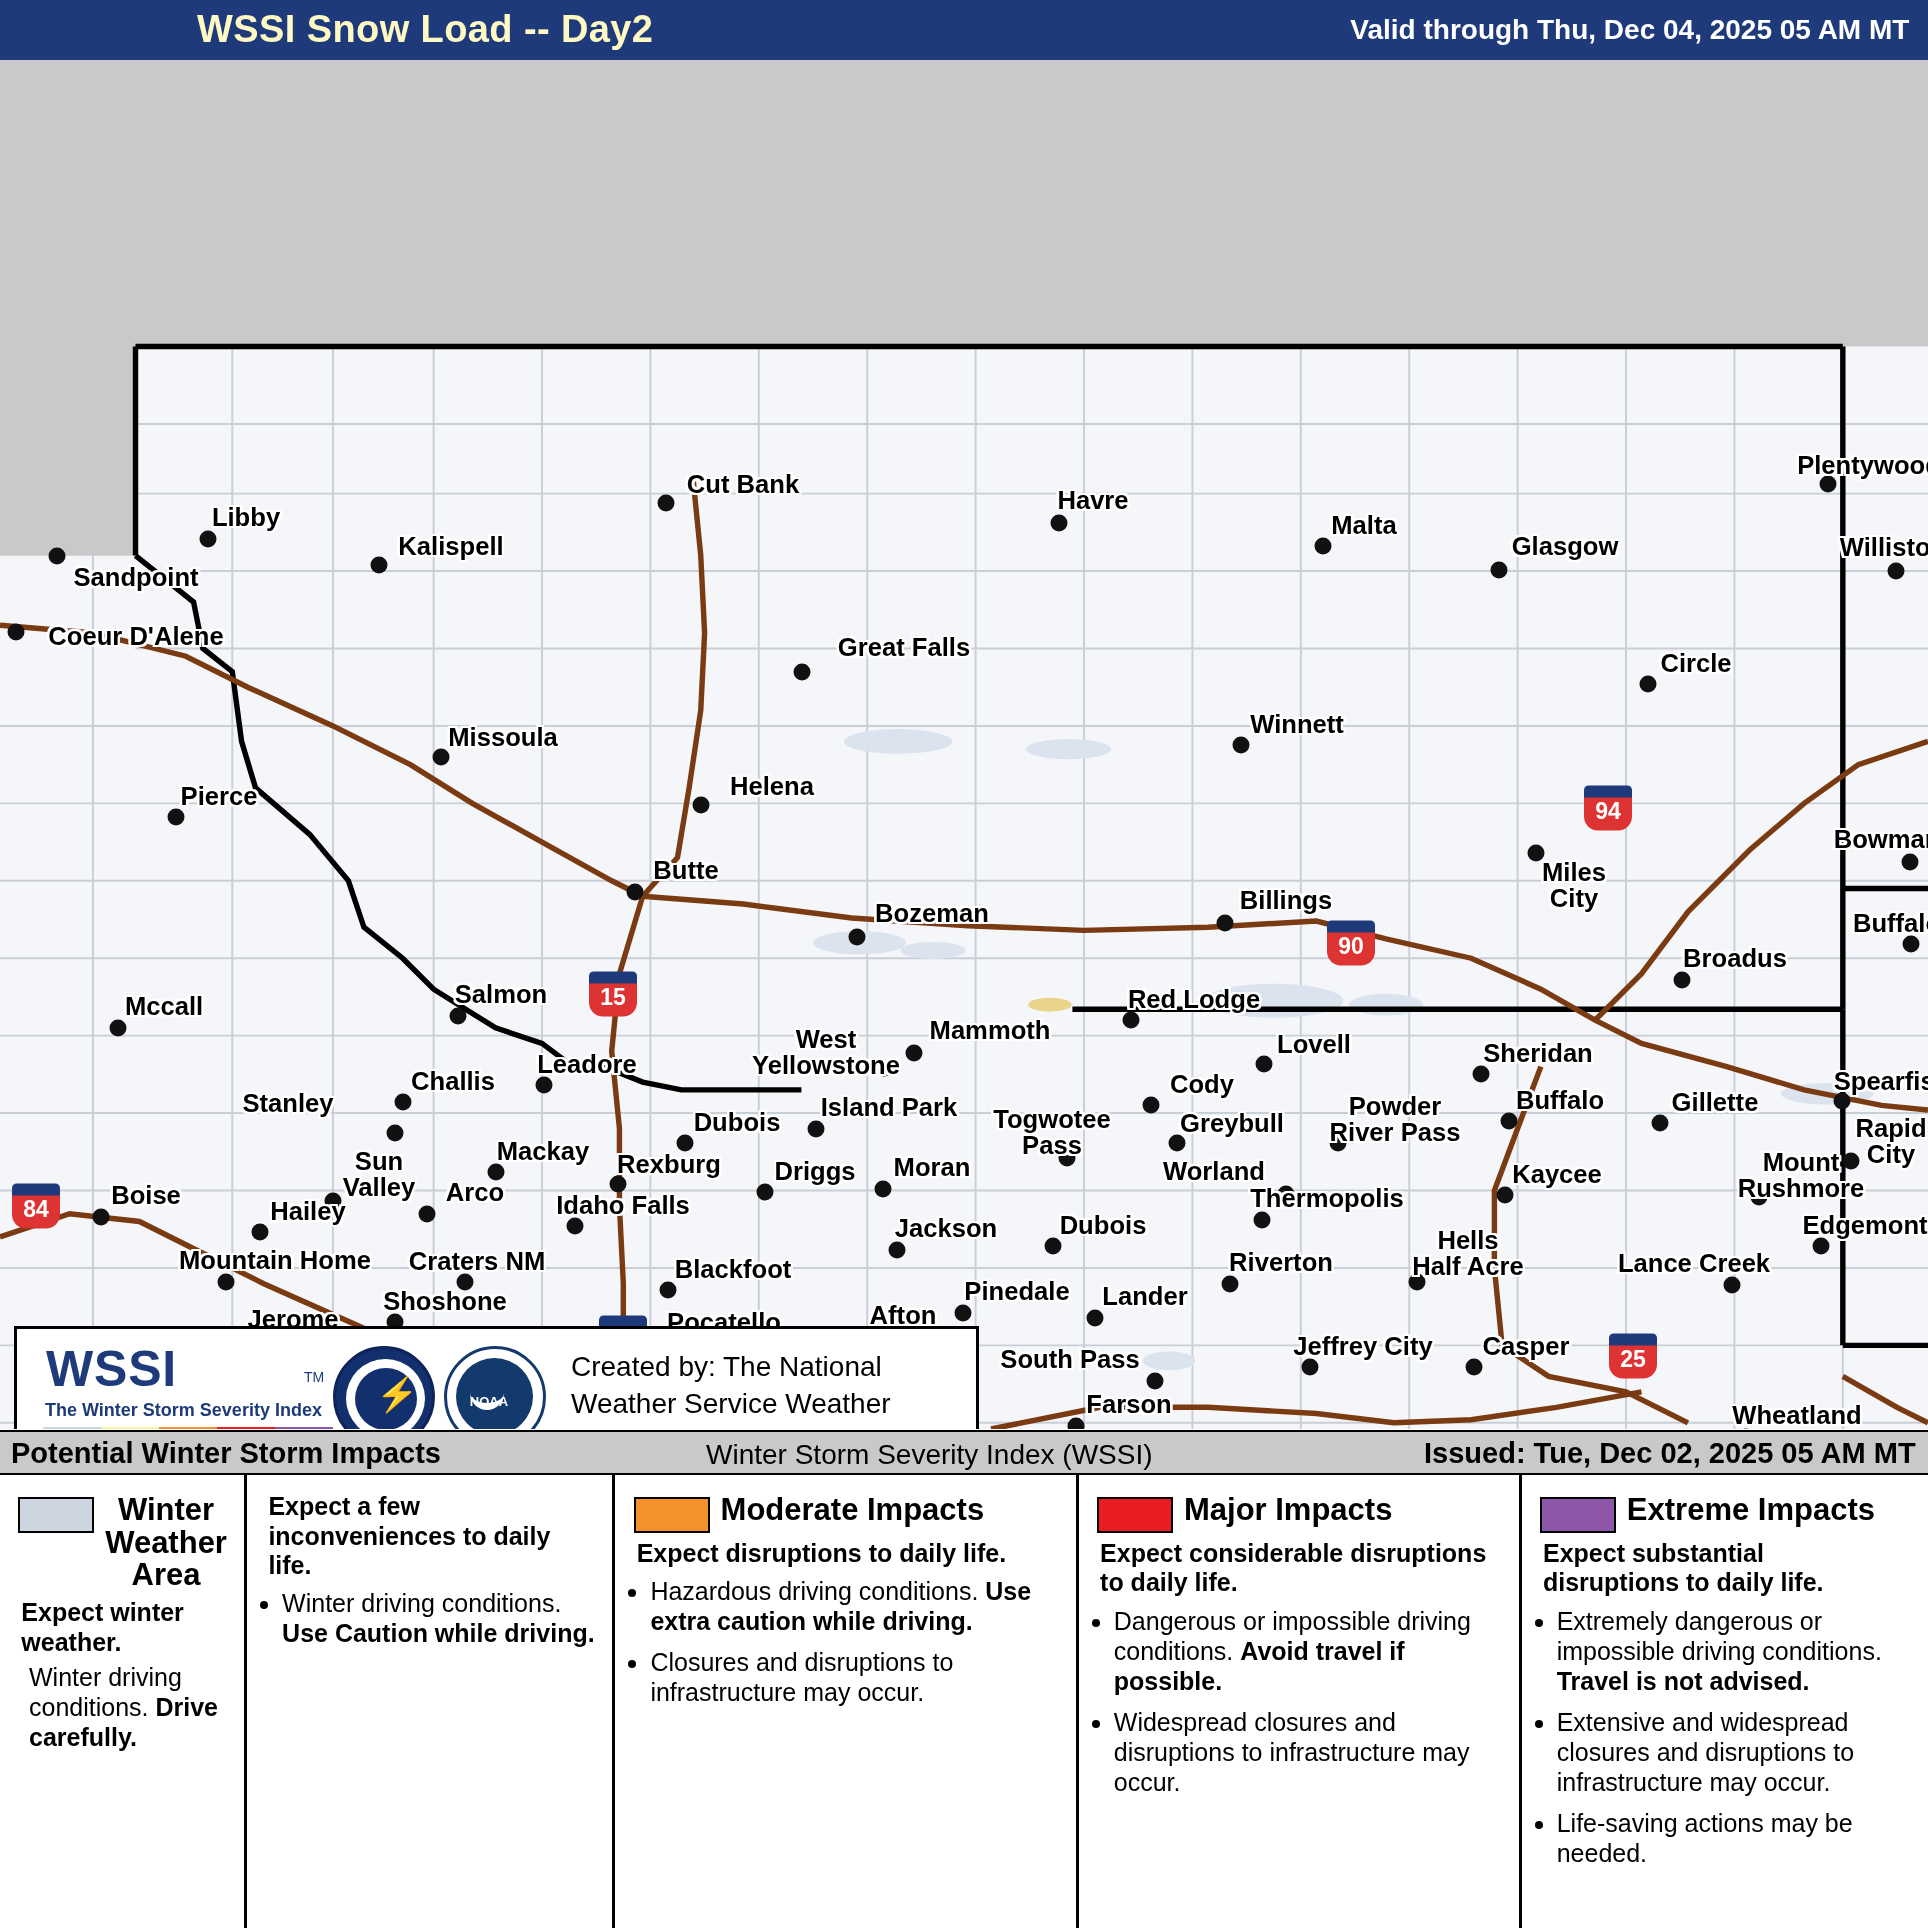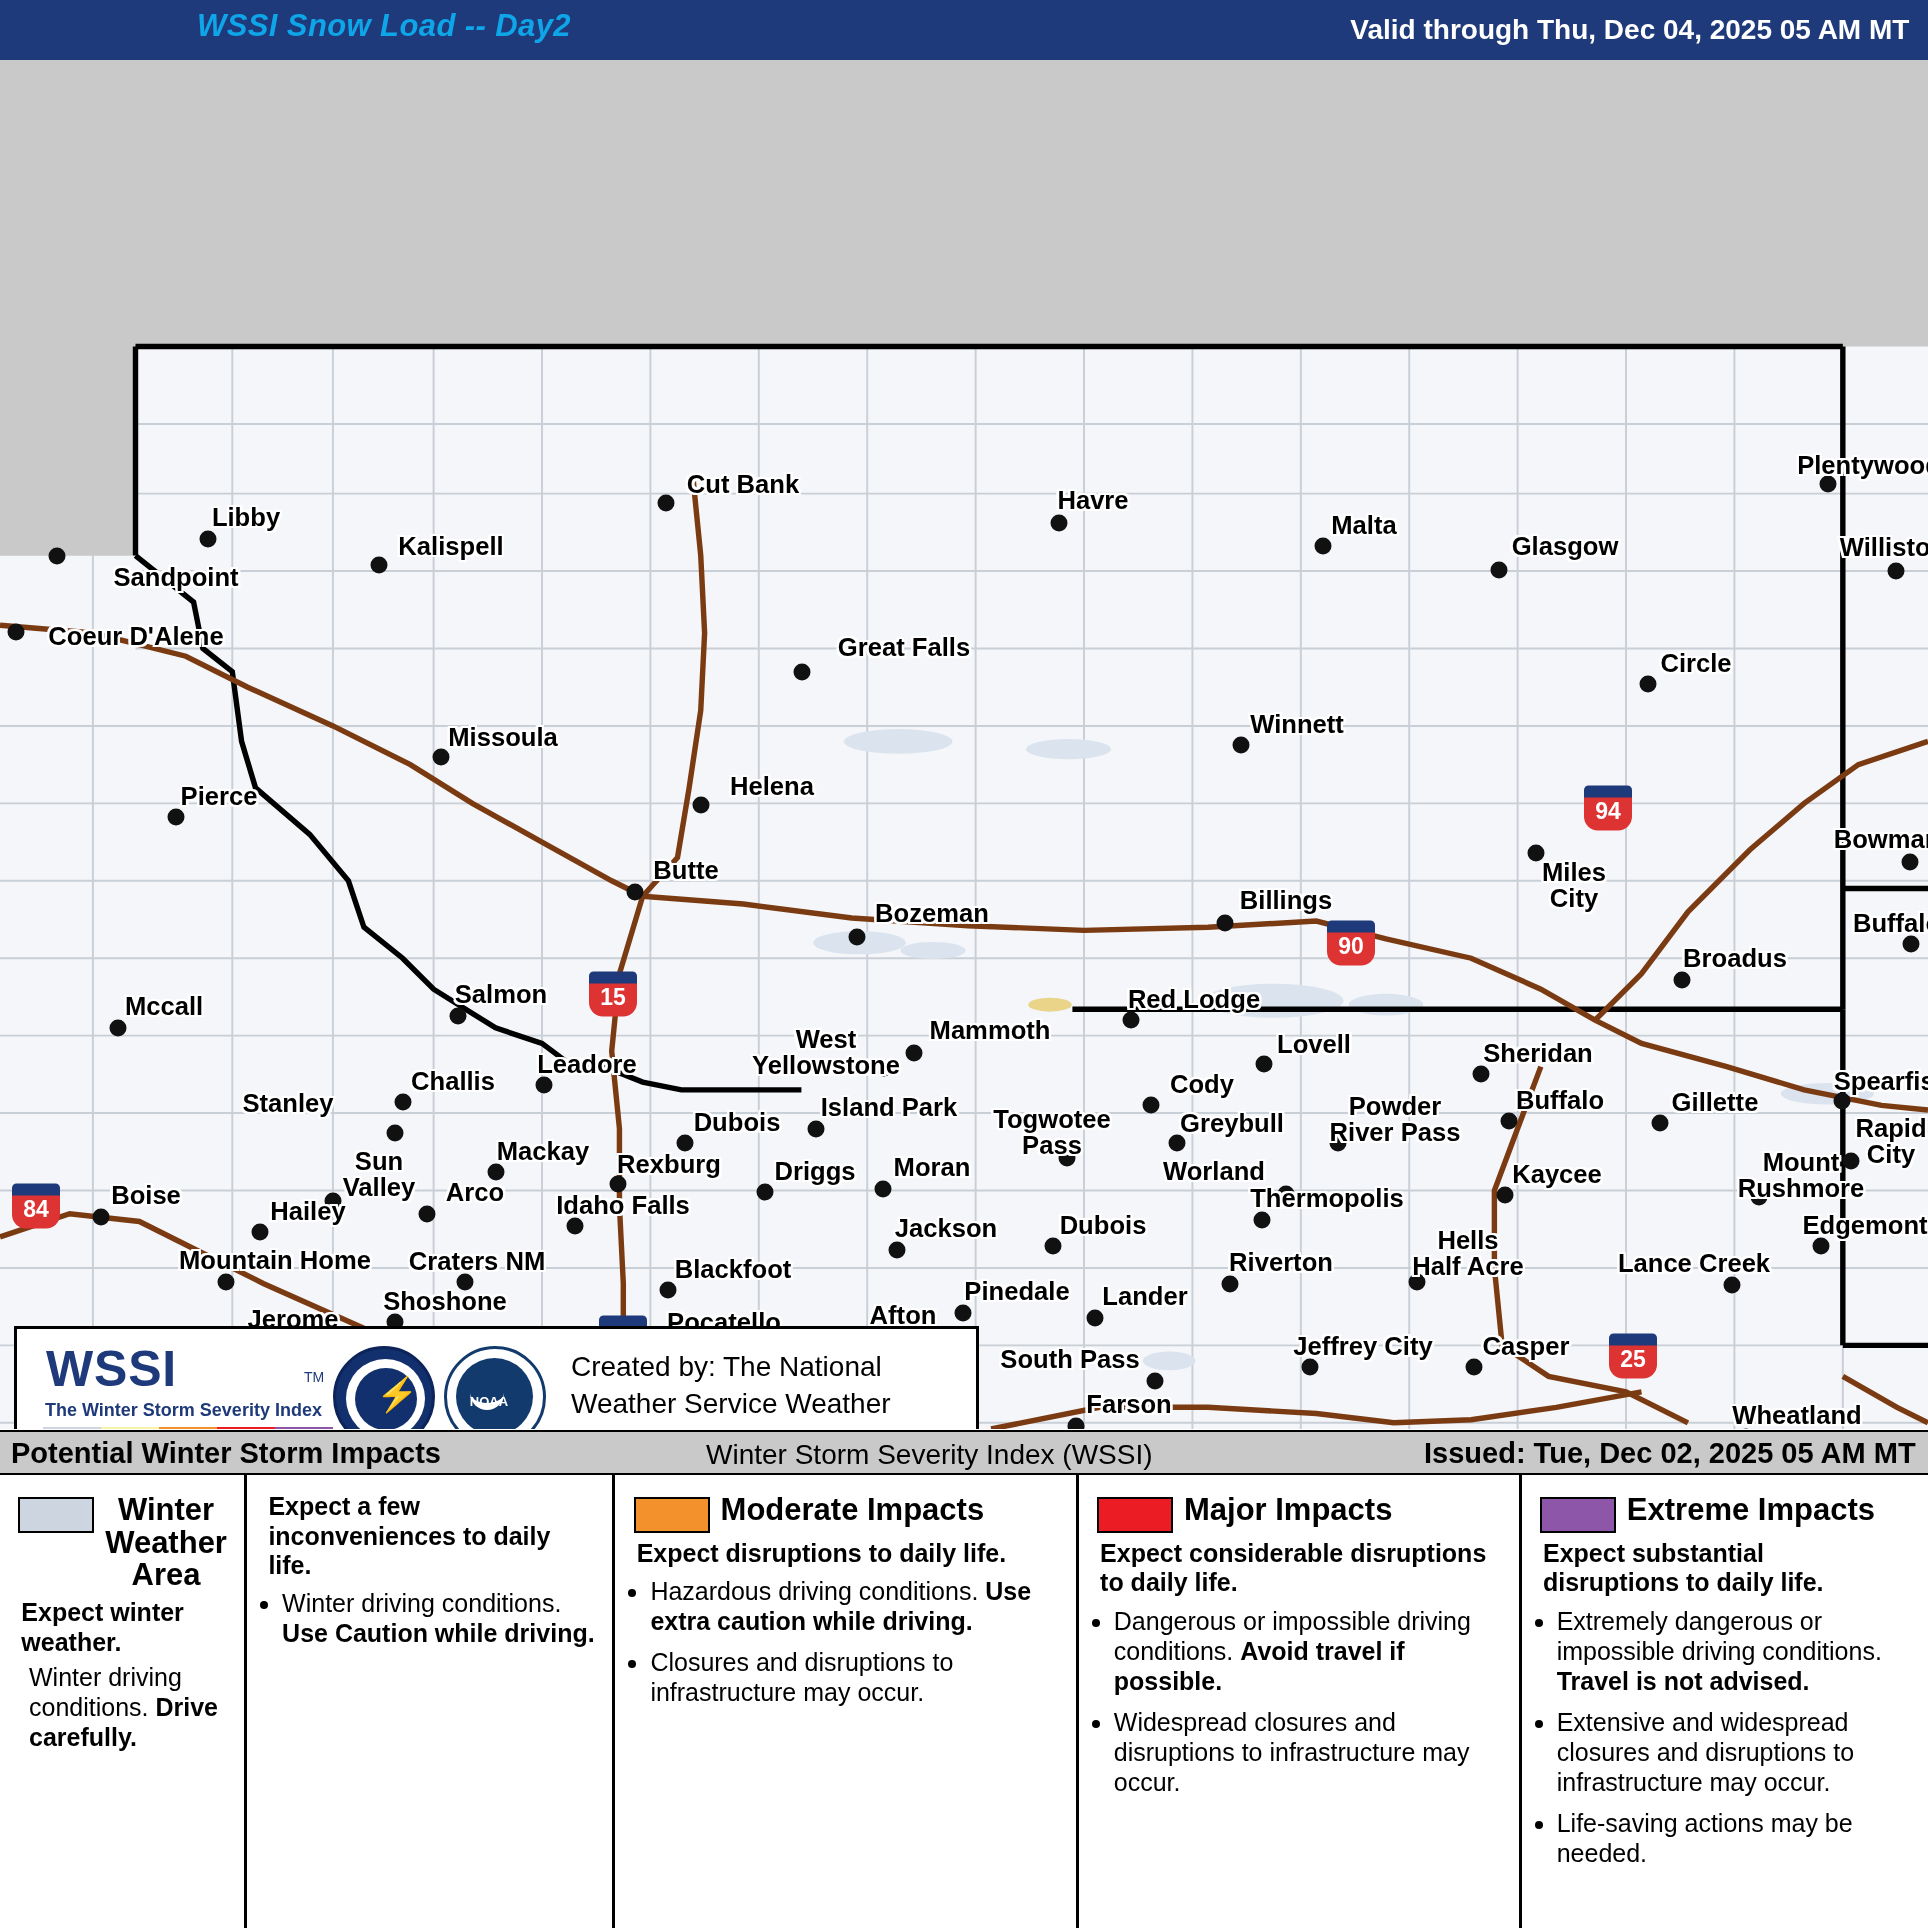--- a/index.html
+++ b/index.html
@@ -20,26 +20,25 @@
     position: absolute;
     left: 0; top: 0;
     width: 1928px;
     height: 60px;
     background: #1f3a7a;
     box-sizing: border-box;
   }
   #title-text {
     position: absolute;
     left: 197px; top: 7.7px;
-    color: #0ea5e9;
-    font-size: 31px;
+    color: #fef9c3;
+    font-size: 38px;
     font-weight: bold;
     letter-spacing: 0.4px;
     white-space: nowrap;
-    font-style: italic;
   }
   #valid-text {
     position: absolute;
     right: 18.6px; top: 14px;
     color: #ffffff;
     font-size: 28px;
     font-weight: bold;
     white-space: nowrap;
   }
 
@@ -385,21 +384,21 @@
       <path d="M805 1690 L900 1720 L1050 1760"></path>
       <path d="M1280 1768 L1420 1740 L1560 1740 L1700 1748 L1800 1760 L1900 1756 L2010 1740 L2120 1720"></path>
       <path d="M2380 1700 L2450 1740 L2490 1760"></path>
     </g>
   </svg>
 
   <div id="city-layer">
       <div class="city-dot" style="left: 208px; top: 479px;"></div>
       <div class="city-label" style="left: 246px; top: 457px;">Libby</div>
       <div class="city-dot" style="left: 57px; top: 496px;"></div>
-      <div class="city-label" style="left: 136px; top: 517px; margin-left: 40px;">Sandpoint</div>
+      <div class="city-label" style="left: 136px; top: 517px;">Sandpoint</div>
       <div class="city-dot" style="left: 15.5px; top: 572px;"></div>
       <div class="city-label" style="left: 136px; top: 576px;">Coeur D'Alene</div>
       <div class="city-dot" style="left: 379px; top: 505px;"></div>
       <div class="city-label" style="left: 451px; top: 486px;">Kalispell</div>
       <div class="city-dot" style="left: 666px; top: 443px;"></div>
       <div class="city-label" style="left: 743px; top: 424px;">Cut Bank</div>
       <div class="city-dot" style="left: 1059px; top: 463px;"></div>
       <div class="city-label" style="left: 1093px; top: 440px;">Havre</div>
       <div class="city-dot" style="left: 1323px; top: 486px;"></div>
       <div class="city-label" style="left: 1364px; top: 465px;">Malta</div>

